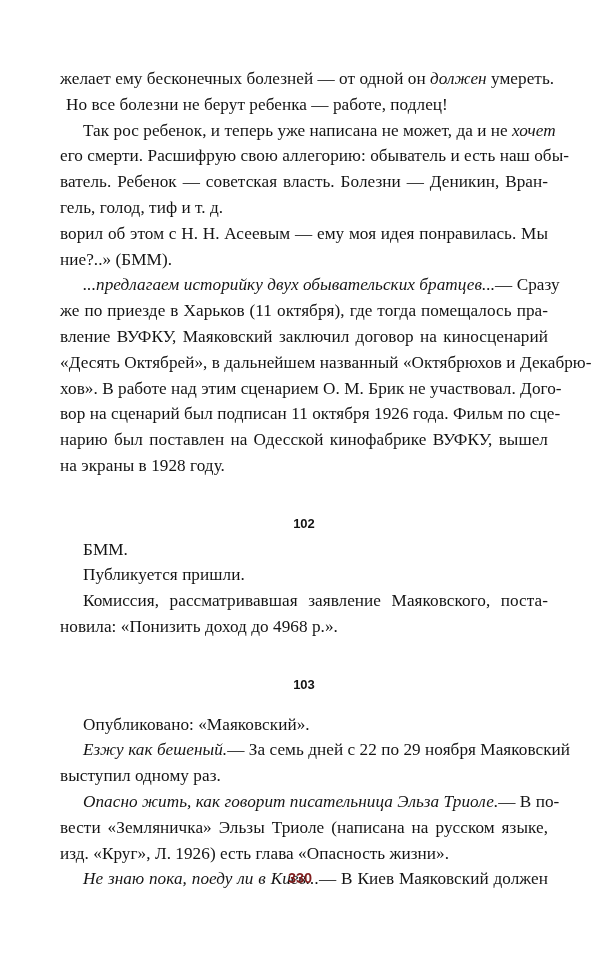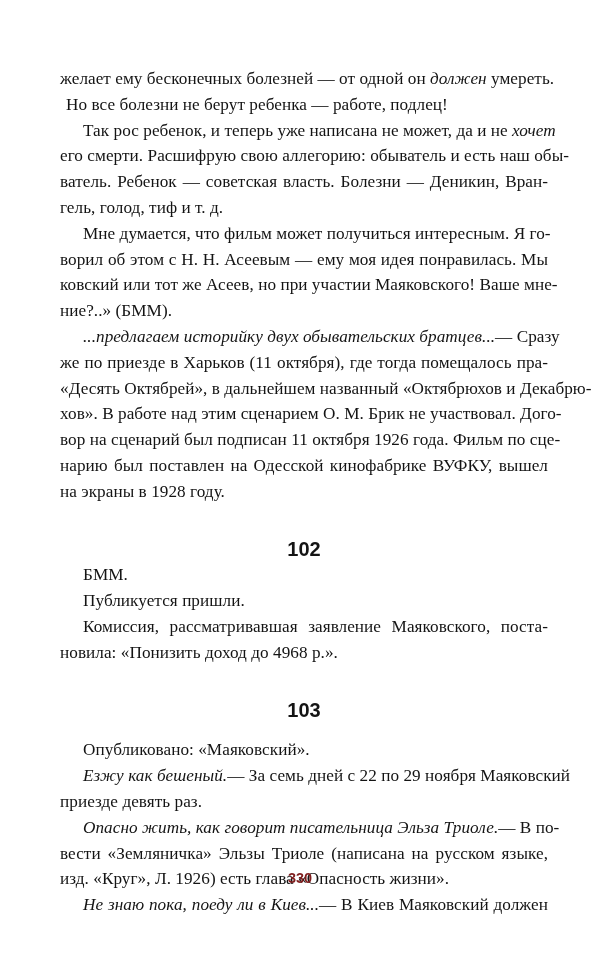--- a/index.html
+++ b/index.html
@@ -38,21 +38,21 @@
     }
     .line.indent-small {
       padding-left: 6px;
     }
     .em {
       font-style: italic;
     }
     .heading {
       font-family: "Liberation Sans", "DejaVu Sans", sans-serif;
       font-weight: bold;
-      font-size: 20px;
+      font-size: 13px;
       text-align: center;
       height: 25.8px;
       line-height: 25.8px;
     }
     .gap-large { height: 32px; }
     .gap-heading-after { height: 14px; }
     .folio {
       position: absolute;
       left: 0;
       width: 600px;
@@ -73,28 +73,27 @@
         <div class="line"><span>желает ему бесконечных болезней — от одной он </span><span class="em">должен</span><span> умереть.</span></div>
         <div class="line last indent-small"><span>Но все болезни не берут ребенка — работе, подлец!</span></div>
       </div>
       <div>
         <div class="line indent"><span>Так рос ребенок, и теперь уже написана не может, да и не </span><span class="em">хочет</span></div>
         <div class="line"><span>его смерти. Расшифрую свою аллегорию: обыватель и есть наш обы-</span></div>
         <div class="line"><span>ватель. Ребенок — советская власть. Болезни — Деникин, Вран-</span></div>
         <div class="line last"><span>гель, голод, тиф и т. д.</span></div>
       </div>
       <div>
-        <div class="line indent"><span>Мне думается, что фильм может получиться интересным. Я го-</span></div>
         <div class="line"><span>ворил об этом с Н. Н. Асеевым — ему моя идея понравилась. Мы</span></div>
-        <div class="line"><span>ковский или тот же Асеев, но при участии Маяковского! Ваше мне-</span></div>
         <div class="line last"><span>ние?..» (БММ).</span></div>
       </div>
       <div>
         <div class="line indent"><span class="em">...предлагаем историйку двух обывательских братцев...</span><span>— Сразу</span></div>
         <div class="line"><span>же по приезде в Харьков (11 октября), где тогда помещалось пра-</span></div>
+        <div class="line"><span>вление ВУФКУ, Маяковский заключил договор на киносценарий</span></div>
         <div class="line"><span>«Десять Октябрей», в дальнейшем названный «Октябрюхов и Декабрю-</span></div>
         <div class="line"><span>хов». В работе над этим сценарием О. М. Брик не участвовал. Дого-</span></div>
         <div class="line"><span>вор на сценарий был подписан 11 октября 1926 года. Фильм по сце-</span></div>
         <div class="line"><span>нарию был поставлен на Одесской кинофабрике ВУФКУ, вышел</span></div>
         <div class="line last"><span>на экраны в 1928 году.</span></div>
       </div>
     </div>
 
   <div class="gap-large"></div>
   <div class="heading">102</div>
@@ -113,21 +112,21 @@
 
   <div class="gap-large"></div>
   <div class="heading">103</div>
   <div class="gap-heading-after"></div>
   <div id="section-1">
       <div>
         <div class="line last indent"><span>Опубликовано: «Маяковский».</span></div>
       </div>
       <div>
         <div class="line indent"><span class="em">Езжу как бешеный.</span><span>— За семь дней с 22 по 29 ноября Маяковский</span></div>
-        <div class="line last"><span>приезде девять раз.</span></div>
+        <div class="line last"><span>выступил одному раз.</span></div>
       </div>
       <div>
         <div class="line indent"><span class="em">Опасно жить, как говорит писательница Эльза Триоле.</span><span>— В по-</span></div>
         <div class="line"><span>вести «Земляничка» Эльзы Триоле (написана на русском языке,</span></div>
         <div class="line last"><span>изд. «Круг», Л. 1926) есть глава «Опасность жизни».</span></div>
       </div>
       <div>
         <div class="line indent"><span class="em">Не знаю пока, поеду ли в Киев...</span><span>— В Киев Маяковский должен</span></div>
       </div>
     </div>

